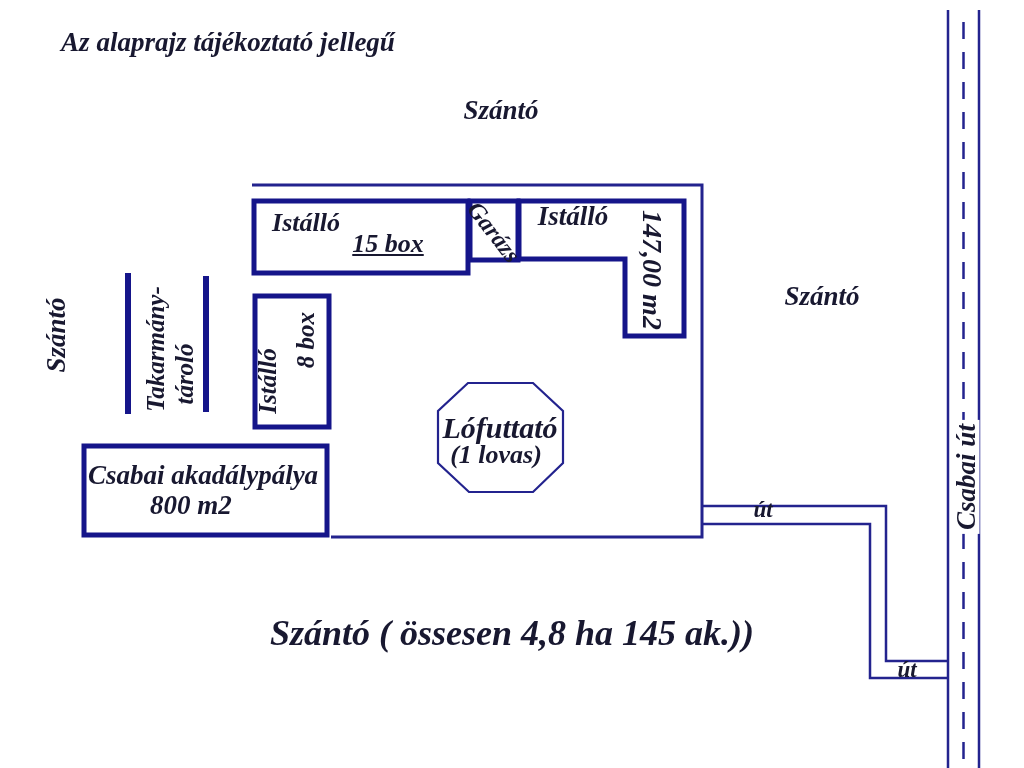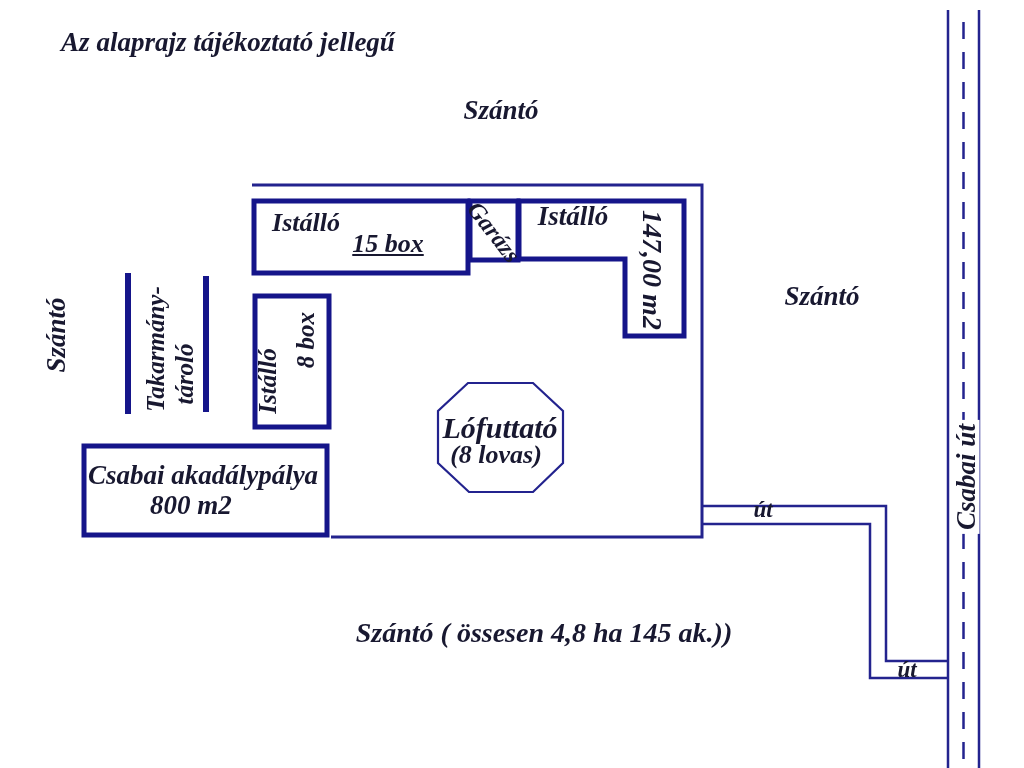--- a/index.html
+++ b/index.html
@@ -37,39 +37,39 @@
     <path d="M128 273 V414" fill="none" stroke="#15158a" stroke-width="6"></path>
     <path d="M206 276 V412" fill="none" stroke="#15158a" stroke-width="6"></path>
     <rect x="84" y="446" width="243" height="89" fill="none" stroke="#15158a" stroke-width="5"></rect>
   </svg>
 
   <div class="lbl" style="left:228px;top:42px;font-size:27px;">Az alaprajz tájékoztató jellegű</div>
 
   <div class="lbl" style="left:501px;top:110px;font-size:27px;">Szántó</div>
   <div class="lbl rot-ccw" style="left:56px;top:335px;font-size:27px;">Szántó</div>
   <div class="lbl" style="left:822px;top:296px;font-size:27px;">Szántó</div>
-  <div class="lbl" style="left:512px;top:633px;font-size:28px;margin-left:32px;">Szántó ( össesen 4,8 ha 145 ak.))</div>
+  <div class="lbl" style="left:512px;top:633px;font-size:36px;">Szántó ( össesen 4,8 ha 145 ak.))</div>
 
   <div class="lbl" style="left:306px;top:223px;font-size:26px;">Istálló</div>
   <div class="lbl" style="left:388px;top:244px;font-size:26px;text-decoration:underline;">15 box</div>
 
   <div class="lbl rot-gar" style="left:494px;top:232px;font-size:24px;">Garázs</div>
 
   <div class="lbl" style="left:573px;top:216px;font-size:27px;">Istálló</div>
   <div class="lbl rot-cw" style="left:652px;top:270px;font-size:28px;">147,00 m2</div>
 
 
   <div class="lbl rot-ccw" style="left:267px;top:381px;font-size:25px;">Istálló</div>
   <div class="lbl rot-ccw" style="left:305px;top:340px;font-size:25px;">8 box</div>
 
   <div class="lbl rot-ccw" style="left:155px;top:349px;font-size:25px;">Takarmány-</div>
   <div class="lbl rot-ccw" style="left:184px;top:374px;font-size:25px;">tároló</div>
 
   <div class="lbl" style="left:203px;top:475px;font-size:27px;">Csabai akadálypálya</div>
   <div class="lbl" style="left:191px;top:505px;font-size:27px;">800 m2</div>
 
   <div class="lbl" style="left:500px;top:428px;font-size:30px;">Lófuttató</div>
-  <div class="lbl" style="left:496px;top:455px;font-size:26px;">(8 lovas)</div>
+  <div class="lbl" style="left:496px;top:455px;font-size:26px;">(1 lovas)</div>
 
   <div class="lbl" style="left:763px;top:509px;font-size:23px;">út</div>
   <div class="lbl" style="left:907px;top:669px;font-size:23px;">út</div>
   <div class="lbl rot-ccw bg-white" style="left:966px;top:477px;font-size:27px;">Csabai út</div>
 </div>
 
 </body></html>

